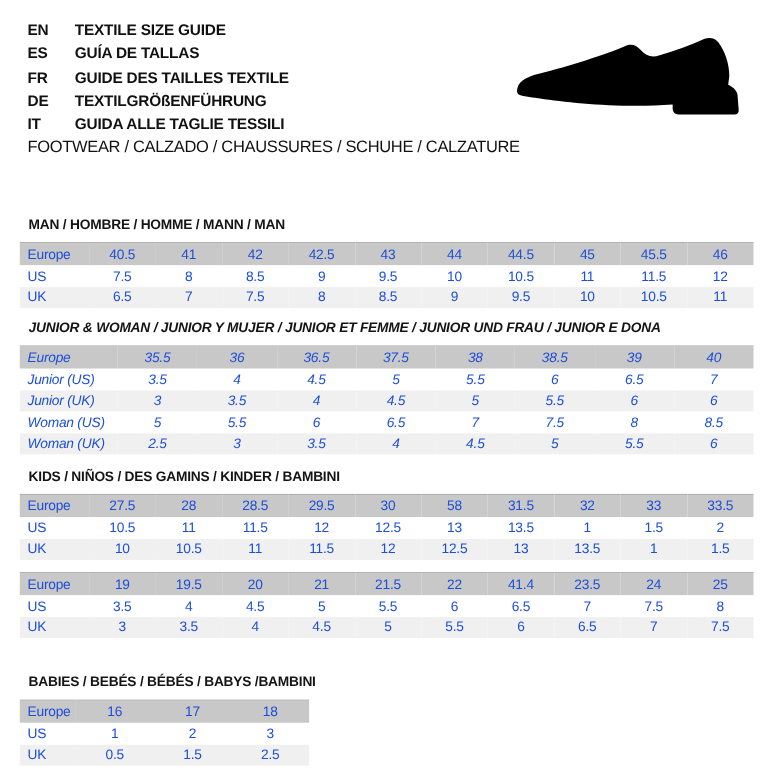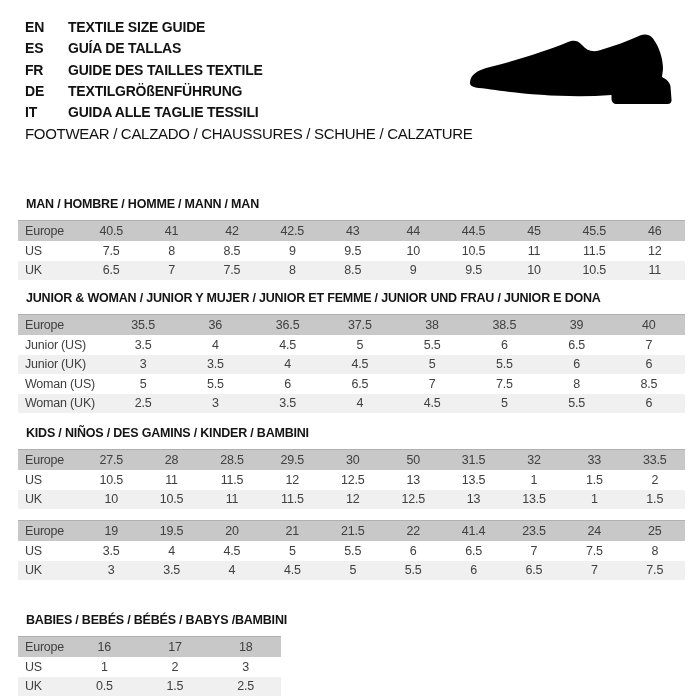--- a/index.html
+++ b/index.html
@@ -14,29 +14,29 @@
     font-size:14px;font-weight:bold;letter-spacing:-0.2px;color:#111;}
   .lang-code{width:43px;flex:0 0 43px;}
   
   .shoe{position:absolute;left:456px;top:23px;width:228px;height:94px;}
   
   .category{position:absolute;left:25px;top:125px;font-size:15px;
     font-weight:normal;letter-spacing:-0.3px;color:#111;white-space:nowrap;}
   
   .size-section{position:absolute;left:18px;}
   .sec-man{top:197px;}
-  .sec-junior{top:291px;}
+  .sec-junior{top:291px;font-style:italic;}
   .sec-kids{top:426px;}
   .sec-children{top:520px;}
   .sec-babies{top:613px;}
   .sec-title{margin:0 0 8px 8px;font-size:12.5px;font-weight:bold;
     letter-spacing:-0.2px;color:#141414;white-space:nowrap;line-height:15px;}
   
   table.size-table{border-collapse:collapse;table-layout:fixed;
-    font-size:12.5px;color:#404040;letter-spacing:-0.2px;}
+    font-size:12.5px;color:#1d4ed8;letter-spacing:-0.2px;}
   .t-wide{width:667px;}
   .t-small{width:263px;}
   .size-table td{height:19.5px;padding:0;text-align:center;
     white-space:nowrap;overflow:visible;vertical-align:middle;}
   .size-table td.lbl{width:56px;text-align:left;padding-left:7px;}
   .junior td.lbl{width:82px;}
   .t-small td.lbl{width:44px;}
   .size-table tr:first-child td{height:20px;background:#c8c8c8;
     border-top:1px solid #b0b0b0;}
   .size-table tr:nth-child(odd):not(:first-child) td{background:#f0f0f0;}
@@ -207,21 +207,21 @@
     <h3 class="sec-title">KIDS / NIÑOS / DES GAMINS / KINDER / BAMBINI</h3>
     <table class="size-table t-wide">
         <tbody>
           <tr>
             <td class="lbl">Europe</td>
             <td>27.5</td>
             <td>28</td>
             <td>28.5</td>
             <td>29.5</td>
             <td>30</td>
-            <td>50</td>
+            <td>58</td>
             <td>31.5</td>
             <td>32</td>
             <td>33</td>
             <td>33.5</td>
           </tr>
           <tr>
             <td class="lbl">US</td>
             <td>10.5</td>
             <td>11</td>
             <td>11.5</td>

